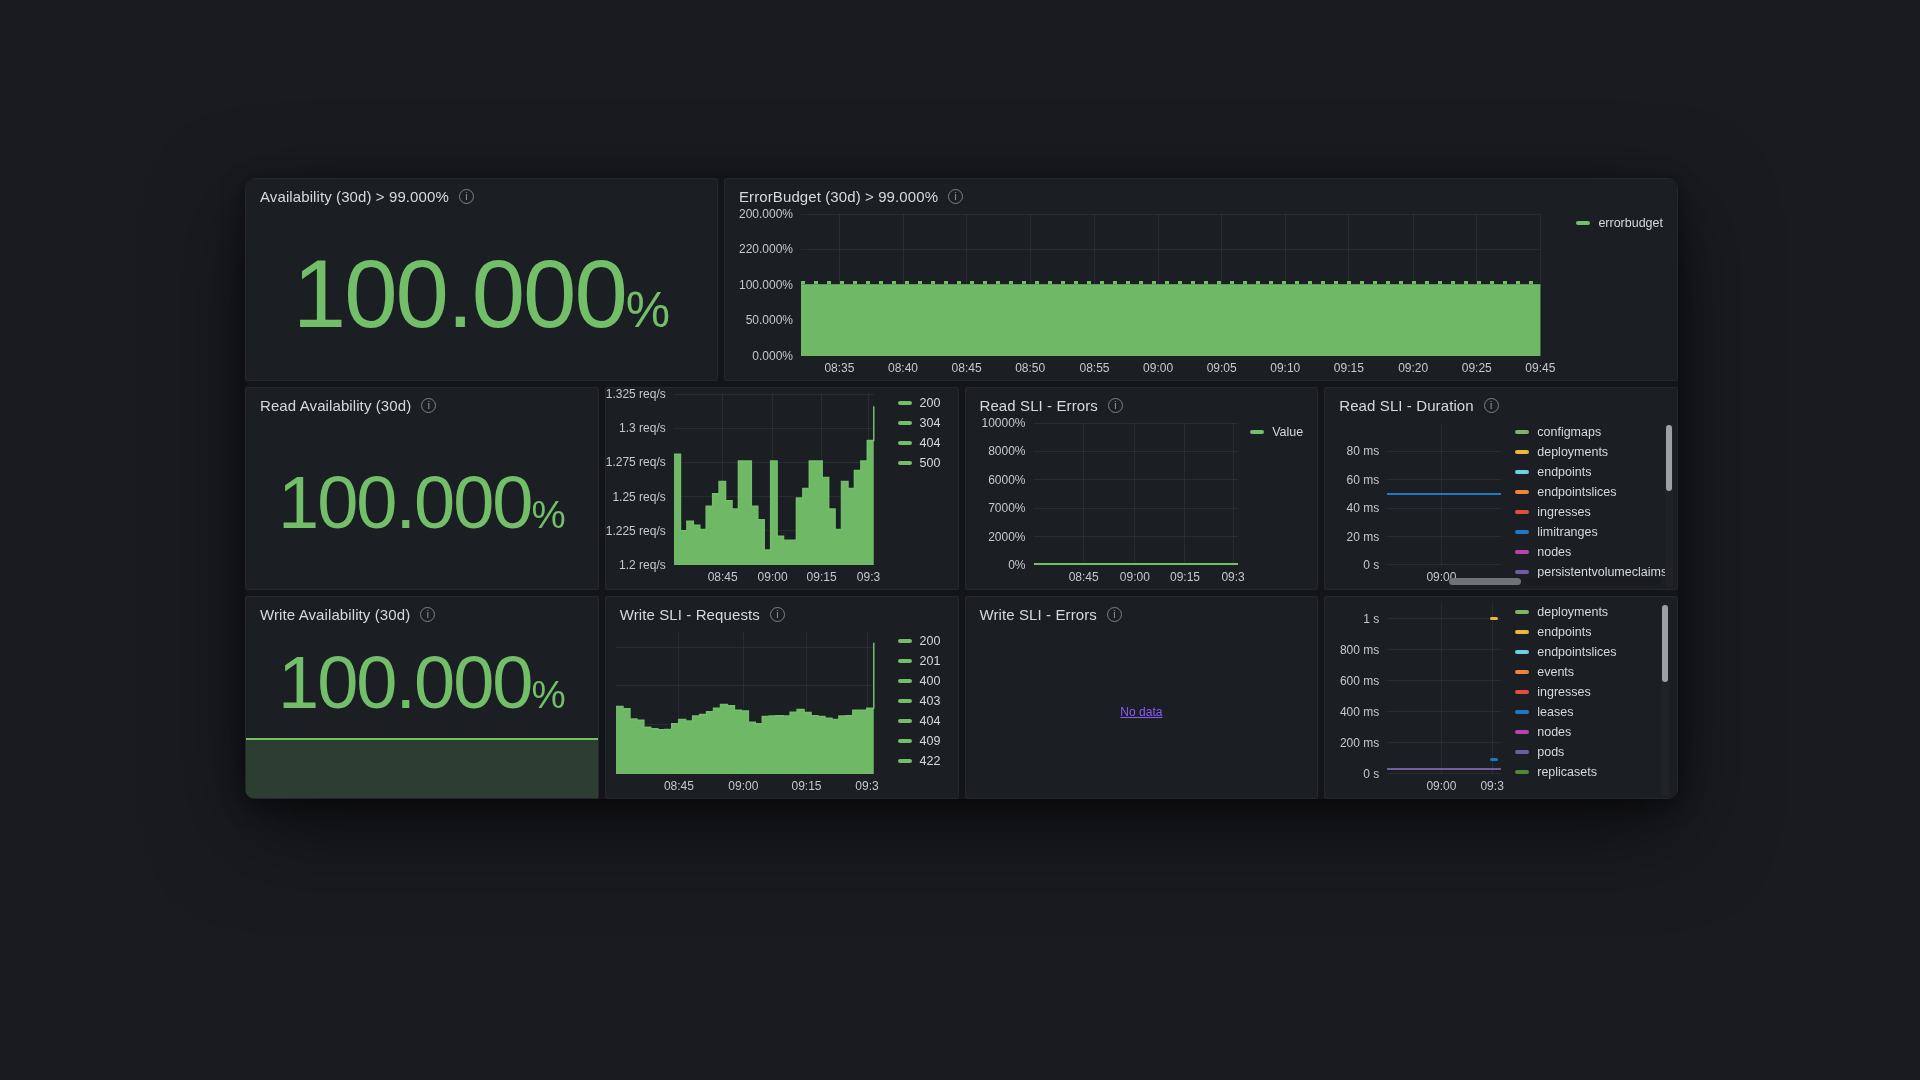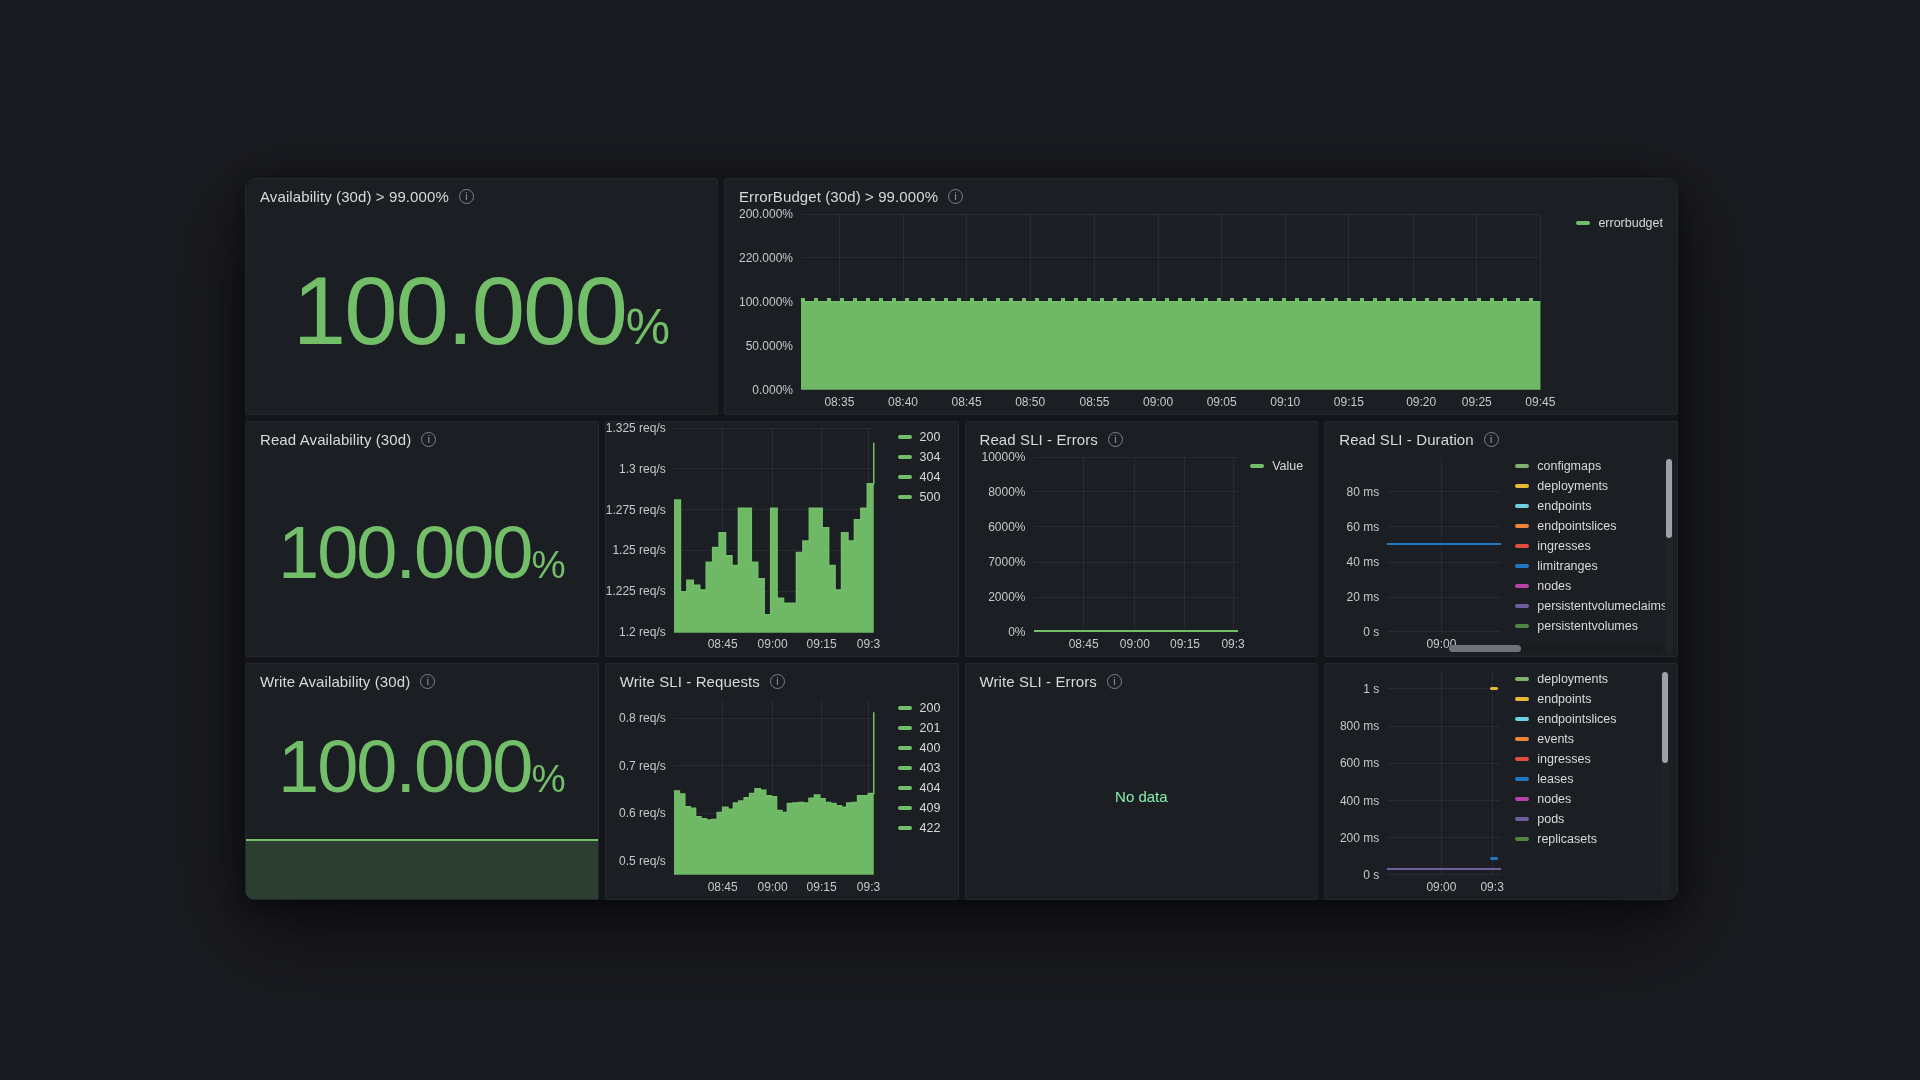--- a/index.html
+++ b/index.html
@@ -3,21 +3,21 @@
 <meta charset="utf-8">
 <style>
   * { margin:0; padding:0; box-sizing:border-box; }
   html,body { width:1920px; height:1080px; overflow:hidden; }
   body {
     background: var(--page-bg, #1a1b20);
     font-family: "Liberation Sans", "DejaVu Sans", sans-serif;
     color: var(--text, #d8d9da);
   }
   .dashboard {
-    position:absolute; left:245px; top:178px; width:1433px; height:722px;
+    position:absolute; left:245px; top:178px; width:1433px; height:621px;
     background: var(--dashboard-bg, #14151a);
     border-radius: 10px;
     box-shadow: 0 30px 90px rgba(0,0,0,0.55), 0 6px 24px rgba(0,0,0,0.45);
     display:flex; flex-direction:column; gap:6px; overflow:hidden;
   }
   .row { display:flex; gap:6px; height: calc((100% - 12px) / 3); }
   .panel {
     background: var(--panel-bg, #1b1e23);
     border: 1px solid var(--panel-border, #24262c);
     border-radius: 2px;
@@ -79,21 +79,21 @@
   .litem { display:flex; align-items:center; gap:8px; font-size:12.5px; color:var(--text,#d8d9da); white-space:nowrap; cursor:pointer; }
   .lmark { width:14px; height:4px; border-radius:2px; flex:none; }
   .legendwrap { flex:1; position:relative; min-width:0; display:flex; }
   .legendwrap .legend { flex:1; padding-left:14px; }
   .clip .legend { overflow:hidden; }
   .vtrack { position:absolute; right:-6px; top:0; bottom:-2px; width:8px; background:#202227; border-radius:4px; }
   .vthumb { position:absolute; left:1px; right:1px; top:2px; height:40%; background:#9da0a6; border-radius:3px; }
   .htrack { position:absolute; right:16px; bottom:4px; width:212px; height:7px; background:#1a1b1f; border-radius:4px; }
   .hthumb { width:72px; height:100%; background:#6f7278; border-radius:4px; }
 
-  .nodata { flex:1; display:flex; align-items:center; justify-content:center; font-size:15px; color:#86efac; }
+  .nodata { flex:1; display:flex; align-items:center; justify-content:center; font-size:12px; color:#8b5cf6;text-decoration:underline; }
 </style>
 </head>
 <body>
 
 <div class="dashboard">
 
   <div class="row row1">
 
     <section class="panel panel-availability">
       <header class="phead">
@@ -152,21 +152,21 @@
             <div class="xrow">
                 <span class="xlab" style="left: 5.2%;">08:35</span>
                 <span class="xlab" style="left: 13.8%;">08:40</span>
                 <span class="xlab" style="left: 22.4%;">08:45</span>
                 <span class="xlab" style="left: 31%;">08:50</span>
                 <span class="xlab" style="left: 39.7%;">08:55</span>
                 <span class="xlab" style="left: 48.3%;">09:00</span>
                 <span class="xlab" style="left: 56.9%;">09:05</span>
                 <span class="xlab" style="left: 65.5%;">09:10</span>
                 <span class="xlab" style="left: 74.1%;">09:15</span>
-                <span class="xlab" style="left: 82.8%; margin-left: 8px;">09:20</span>
+                <span class="xlab" style="left: 82.8%;">09:20</span>
                 <span class="xlab" style="left: 91.4%;">09:25</span>
                 <span class="xlab" style="left: 100%;">09:45</span>
               </div>
           </div>
           <div class="legend legend-eb">
               <div class="litem">
                 <span class="lmark" style="background: rgb(115, 191, 105);"></span>
                 <span>errorbudget</span>
               </div>
             </div>
@@ -395,29 +395,20 @@
       <div class="spark"></div>
     </section>
 
     <section class="panel">
       <header class="phead">
         <span class="ptitle">Write SLI - Requests</span>
         <span class="info-icon"></span>
       </header>
       <div class="pbody">
         <div class="chart">
-          <div class="ycol">
-              <div class="ylabels">
-                <span class="ylab" style="top: 10.8108%;">0.8 req/s</span>
-                <span class="ylab" style="top: 37.8378%;">0.7 req/s</span>
-                <span class="ylab" style="top: 64.8649%;">0.6 req/s</span>
-                <span class="ylab" style="top: 91.8919%;">0.5 req/s</span>
-              </div>
-              <div class="yspacer"></div>
-            </div>
           <div class="pcol">
             <div class="plot">
                 <div class="gh" style="top: clamp(0px, 10.8108% - 0.5px, 100% - 1px);"></div>
                 <div class="gh" style="top: clamp(0px, 37.8378% - 0.5px, 100% - 1px);"></div>
                 <div class="gh" style="top: clamp(0px, 64.8649% - 0.5px, 100% - 1px);"></div>
                 <div class="gh" style="top: clamp(0px, 91.8919% - 0.5px, 100% - 1px);"></div>
                 <div class="gv" style="left: calc(24.5% - 0.5px);"></div>
                 <div class="gv" style="left: calc(49.5% - 0.5px);"></div>
                 <div class="gv" style="left: calc(74% - 0.5px);"></div>
                 <div class="gv" style="left: calc(97.5% - 0.5px);"></div>

